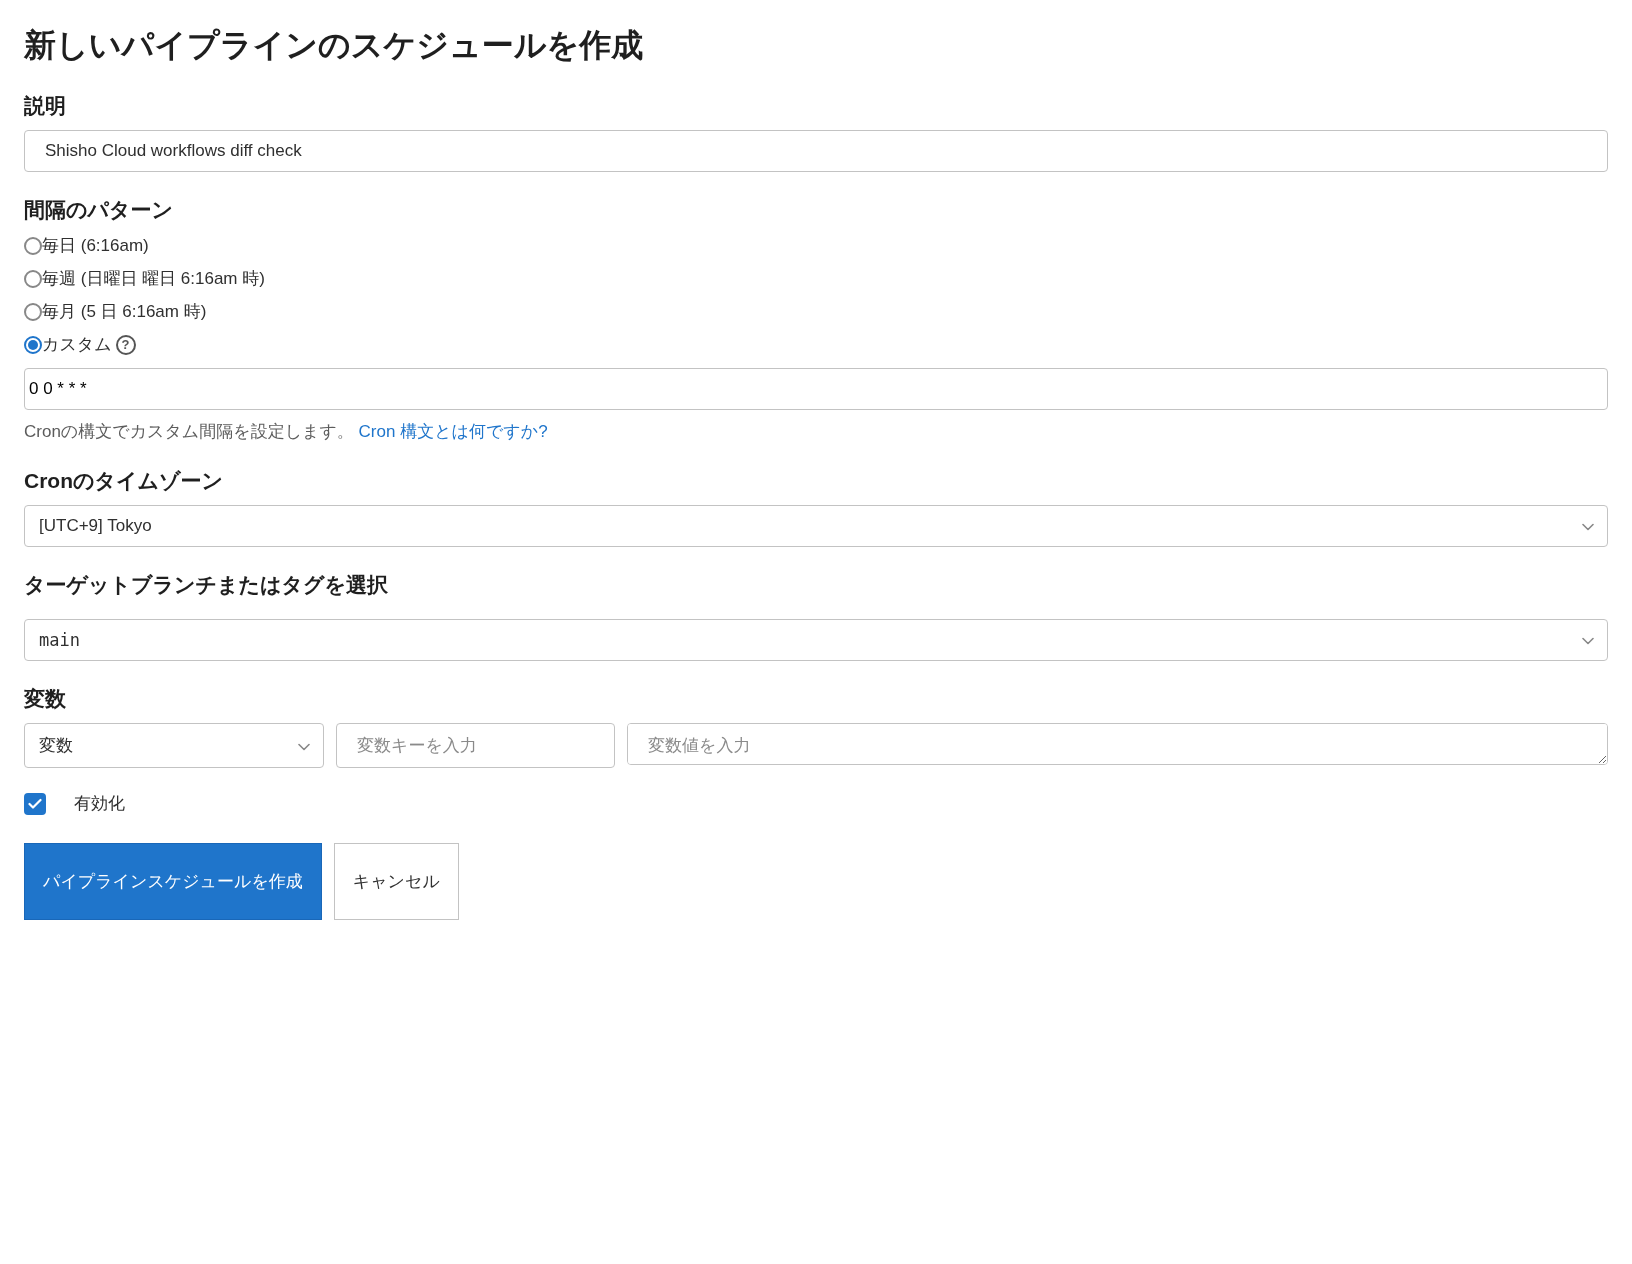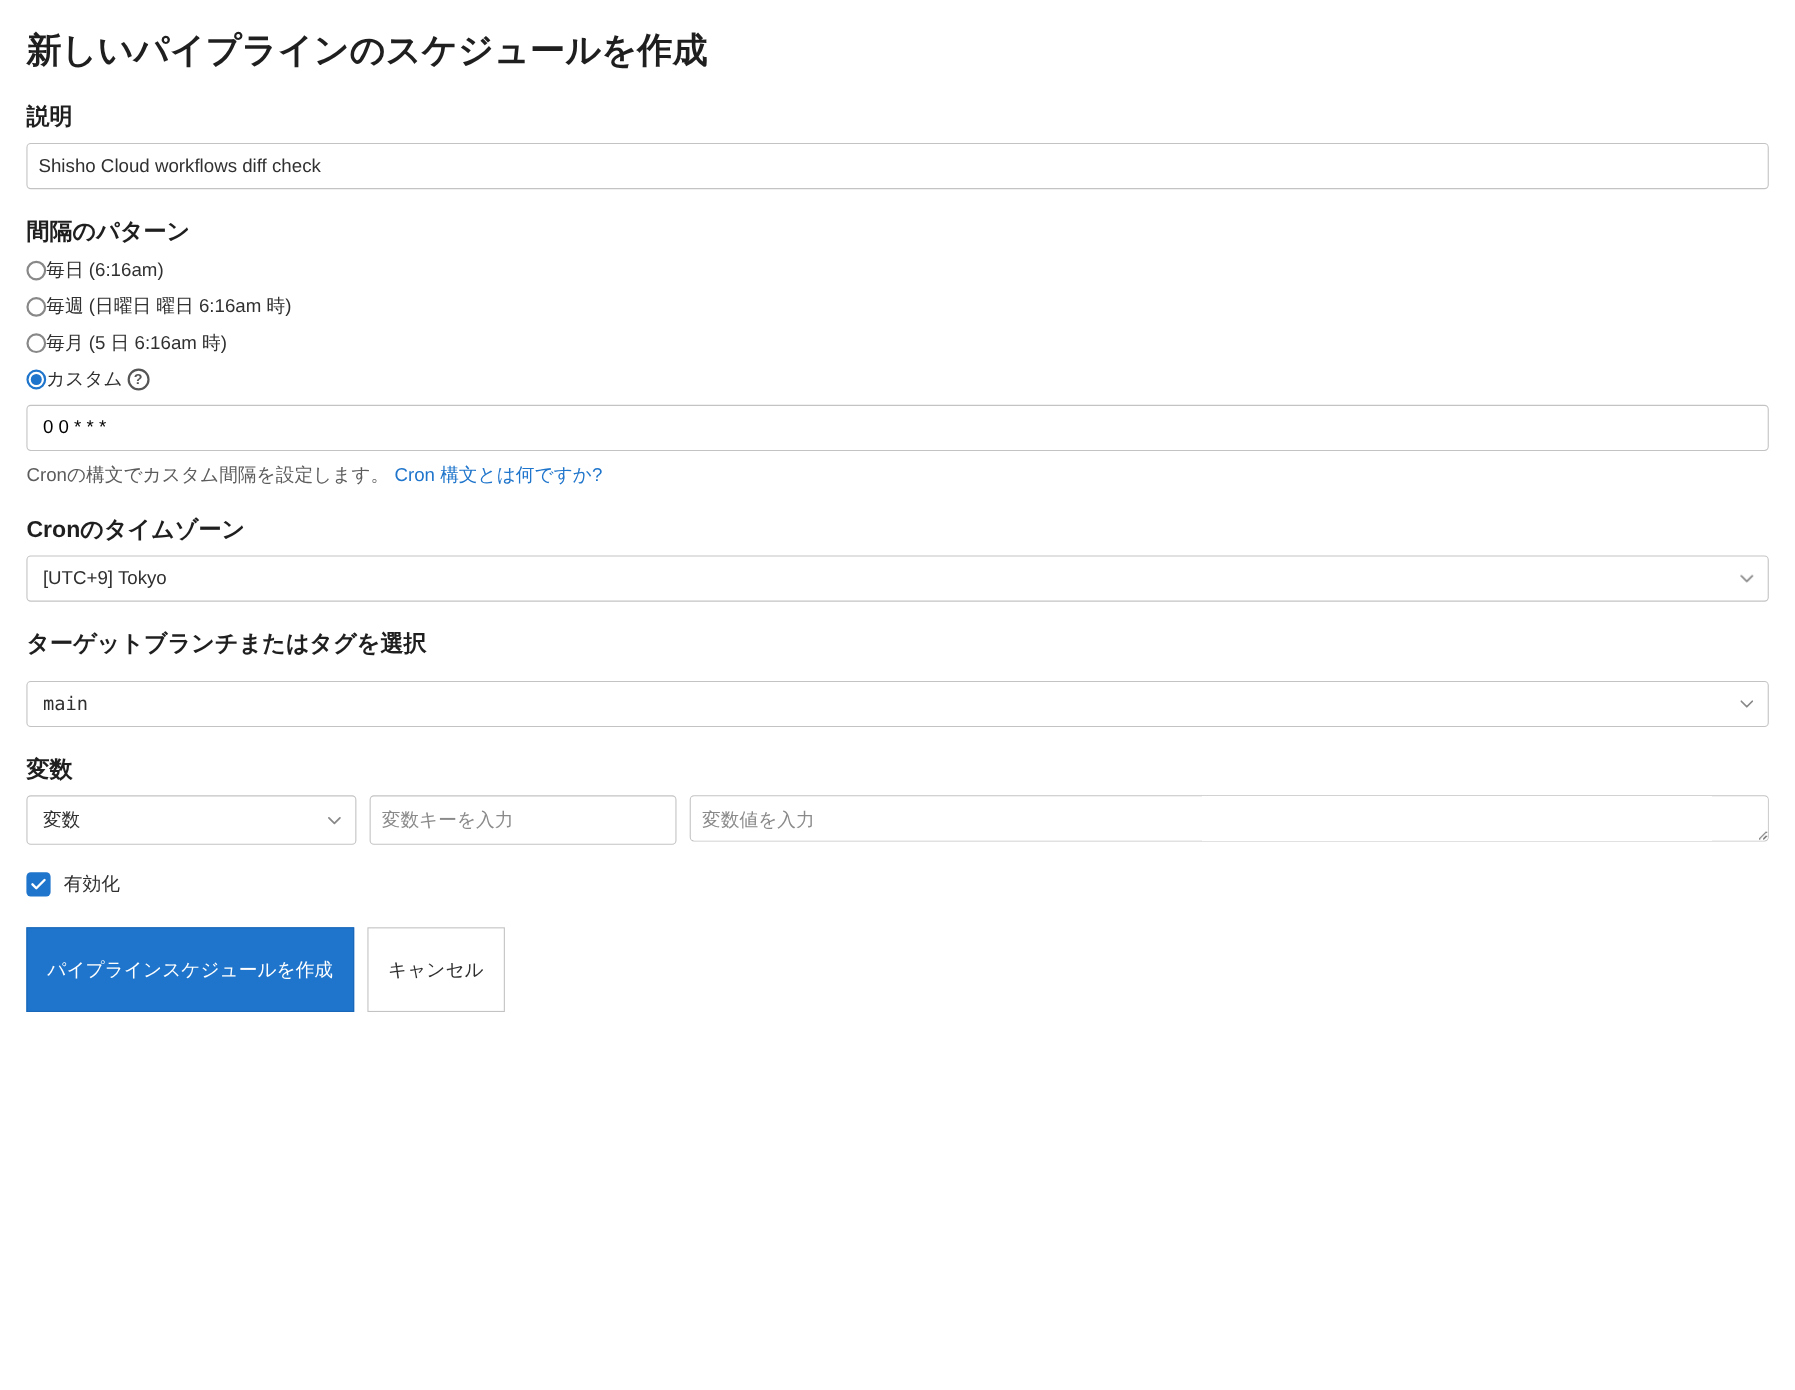--- a/index.html
+++ b/index.html
@@ -24,21 +24,21 @@
     }
     .form-label {
       display: block;
       font-size: 21px;
       font-weight: 700;
       margin-bottom: 10px;
       color: #1f1f1f;
     }
     .text-input {
       width: 100%;
-      padding: 10px 10px;
+      padding: 10px 20px;
       font-size: 17px;
       border: 1px solid #c3c3c3;
       border-radius: 4px;
       background: #fff;
       color: #303030;
     }
     .text-input::placeholder {
       color: #8a8a8a;
     }
     .radio-group {
@@ -83,21 +83,21 @@
       height: 20px;
       border: 2px solid #555;
       border-radius: 50%;
       font-size: 13px;
       font-weight: 700;
       color: #555;
       margin-left: 4px;
     }
     .cron-input {
       width: 100%;
-      padding: 10px 14px;
+      padding: 10px 4px;
       font-size: 17px;
       border: 1px solid #c3c3c3;
       border-radius: 4px;
       background: #fff;
       margin-top: 12px;
     }
     .hint-text {
       font-size: 17px;
       color: #5c5c5c;
       margin-top: 10px;
@@ -145,21 +145,21 @@
       width: 279px;
       flex-shrink: 0;
     }
     .var-value {
       flex: 1;
       resize: both;
     }
     .checkbox-row {
       display: flex;
       align-items: center;
-      gap: 12px;
+      gap: 28px;
       margin-bottom: 28px;
     }
     .checkbox-box {
       width: 22px;
       height: 22px;
       background: #1f75cb;
       border-radius: 4px;
       display: flex;
       align-items: center;
       justify-content: center;

